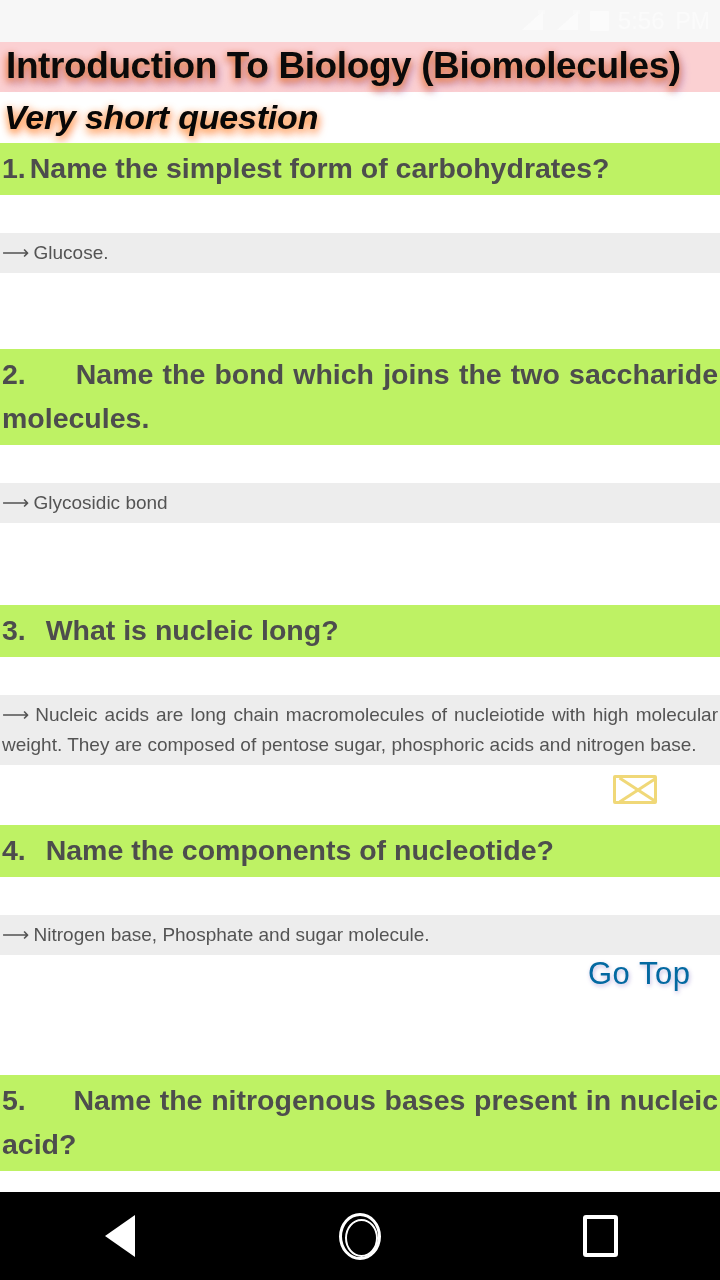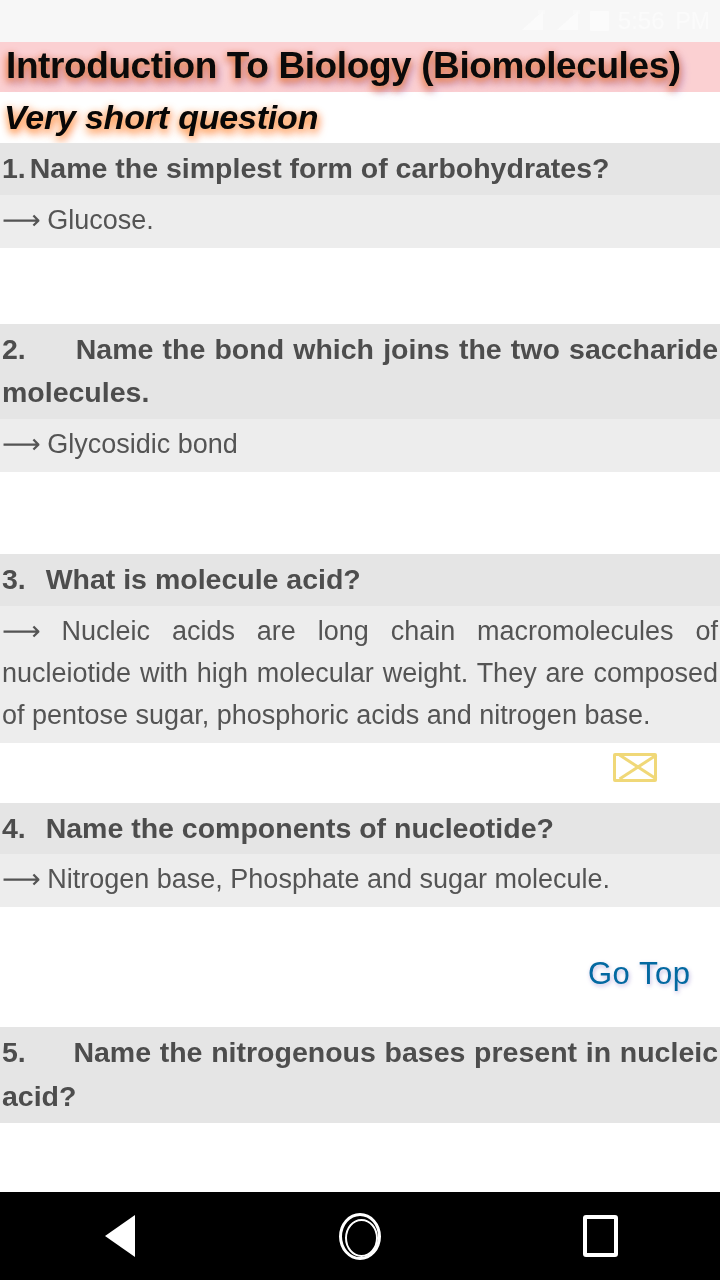--- a/index.html
+++ b/index.html
@@ -117,43 +117,44 @@
     text-shadow:
       0px 3px 8px rgba(255,145,45,0.95),
       2px 4px 8px rgba(255,110,70,0.6);
     font-style: italic;
   }
 
   
   .qa-block { width: 100%; }
 
   .question {
-    background: #e5e5e5;
+    background: #bef264;
     color: #4d4d4d;
     font-weight: bold;
     font-size: 28.5px;
     line-height: 1.54;
     padding: 4px 2px 4px 2px;
     position: relative;
     word-spacing: 0px;
   }
   .question.justified {
     text-align: justify;
     text-align-last: left;
     margin-top: 24px;
   }
   .question .qnum { margin-right: 4px; }
 
   .answer {
     background: #ededed;
     color: #545454;
-    font-size: 27px;
+    font-size: 19px;
     line-height: 1.55;
     padding: 5px 2px 6px 2px;
     font-weight: 400;
+    margin-top: 38px;
   }
   .answer.justified {
     text-align: justify;
     text-align-last: left;
   }
   .arrow { letter-spacing: -1px; }
 
   .gap { background: #ffffff; }
   .gap-sm { height: 52px; }
   .gap-md { height: 82px; }
@@ -270,21 +271,21 @@
     </div>
     <div class="gap gap-sm"></div>
 
     <div class="qa-block">
       <div class="question justified"><span class="qnum">2.</span>&nbsp;&nbsp;&nbsp;&nbsp;&nbsp;<span>Name the bond which joins the two saccharide molecules.</span></div>
       <div class="answer"><span class="arrow">⟶</span> <span>Glycosidic bond</span></div>
     </div>
     <div class="gap gap-md"></div>
 
     <div class="qa-block">
-      <div class="question"><span class="qnum">3.</span>&nbsp;&nbsp;<span>What is molecule acid?</span></div>
+      <div class="question"><span class="qnum">3.</span>&nbsp;&nbsp;<span>What is nucleic long?</span></div>
       <div class="answer justified"><span class="arrow">⟶</span> <span>Nucleic acids are long chain macromolecules of nucleiotide with high molecular weight. They are composed of pentose sugar, phosphoric acids and nitrogen base.</span></div>
     </div>
 
     <div class="envelope-row">
       <div class="envelope"></div>
     </div>
 
     <div class="qa-block">
       <div class="question"><span class="qnum">4.</span>&nbsp;&nbsp;<span>Name the components of nucleotide?</span></div>
       <div class="answer"><span class="arrow">⟶</span> <span>Nitrogen base, Phosphate and sugar molecule.</span></div>

